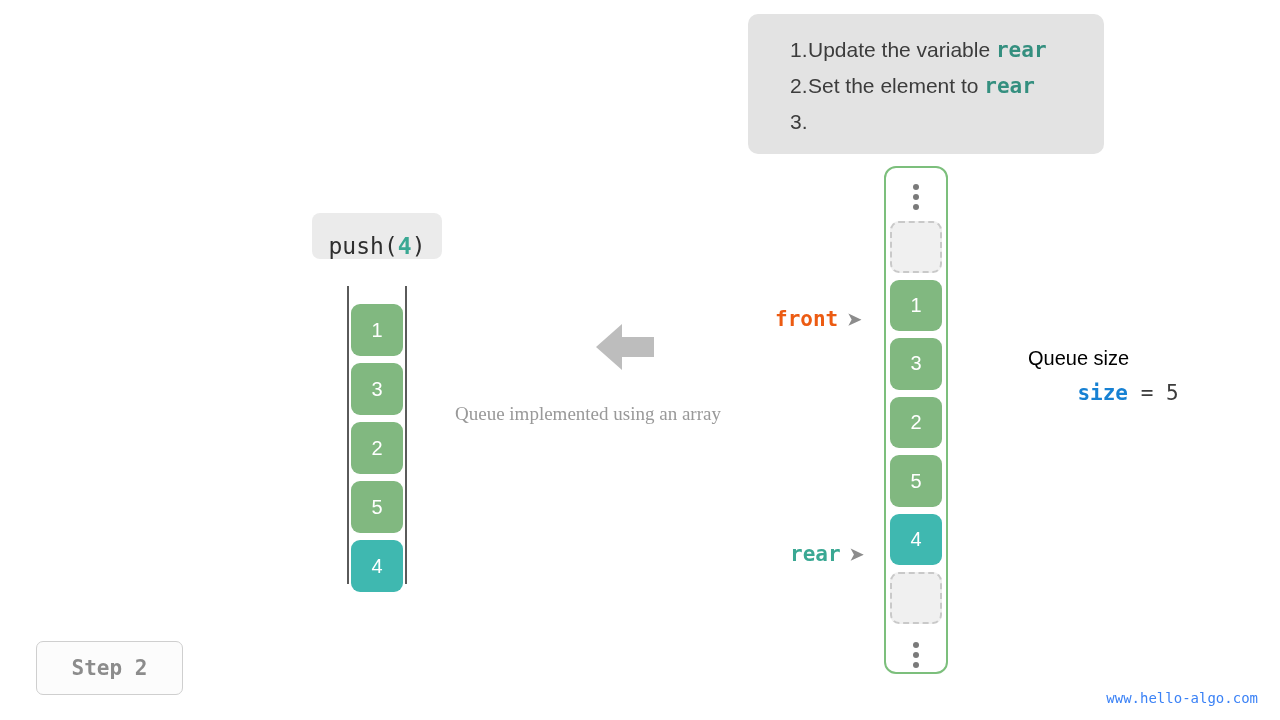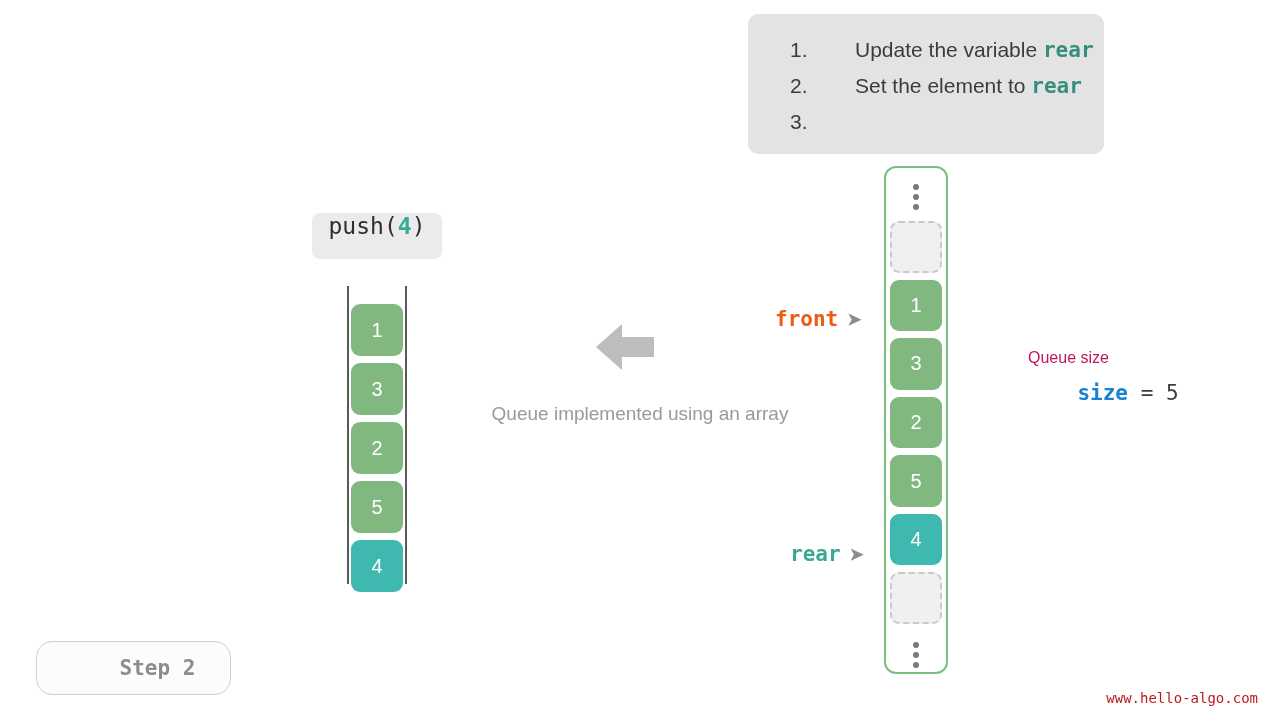--- a/index.html
+++ b/index.html
@@ -36,39 +36,39 @@
     height: 36px;
     line-height: 36px;
   }
   .instr-num {
     width: 40px;
     flex: none;
     text-align: left;
     padding-left: 22px;
     box-sizing: border-box;
   }
-  .instr-text { white-space: pre; margin-left: 47px; }
+  .instr-text { white-space: pre; }
   .mono {
     font-family: "DejaVu Sans Mono", "Liberation Mono", monospace;
     font-weight: bold;
   }
   .kw-rear { color: #348f7f; }
   .kw-size { color: #1781d3; }
 
   
   #push-pill {
     position: absolute;
     left: 312px;
     top: 213px;
     width: 130px;
     height: 46px;
     background: #ebebeb;
     border-radius: 8px;
     display: flex;
-    align-items: flex-start;
+    align-items: flex-end;
     justify-content: center;
     font-family: "DejaVu Sans Mono", "Liberation Mono", monospace;
     font-size: 23px;
     color: #2e2e2e;
     letter-spacing: 0px;
   }
   #push-pill .arg { color: #3aa893; font-weight: bold; }
 
   
   #left-array {
@@ -119,23 +119,24 @@
     left: 596px;
     top: 322px;
     width: 58px;
     height: 50px;
   }
   #caption {
     position: absolute;
     left: 455px;
     top: 403px;
     width: 370px;
-    text-align: center;
+    text-align: left;
     font-size: 19px;
     color: #999999;
+    font-family: Liberation Serif, serif;
   }
 
   
   #right-array {
     position: absolute;
     left: 884px;
     top: 166px;
     width: 64px;
     height: 508px;
     border: 2px solid #7cbf7c;
@@ -185,62 +186,61 @@
   #ptr-rear  { left: 790px; top: 522px; color: #3aa893; }
 
   
   #queue-size {
     position: absolute;
     left: 1028px;
     top: 343px;
     width: 200px;
   }
   #queue-size .title {
-    font-size: 16px;
-    color: #be185d;
+    font-size: 20px;
+    color: #000000;
     line-height: 30px;
   }
   #queue-size .expr {
     margin-top: 8px;
     font-family: "DejaVu Sans Mono", "Liberation Mono", monospace;
     font-size: 21px;
     color: #3c3c3c;
     white-space: pre;
     text-align: center;
   }
   #queue-size .expr .var { color: #1781d3; font-weight: bold; }
 
   
   #step-badge {
     position: absolute;
     left: 36px;
     top: 641px;
     width: 145px;
     height: 52px;
     border: 1px solid #cfcfcf;
-    border-radius: 16px;
+    border-radius: 7px;
     background: #fcfcfc;
     display: flex;
     align-items: center;
     justify-content: center;
     font-family: "DejaVu Sans Mono", "Liberation Mono", monospace;
     font-size: 21px;
     font-weight: bold;
     color: #8c8c8c;
-    padding-left: 48px;
   }
 
   
   #watermark {
     position: absolute;
     right: 22px;
     bottom: 14px;
     font-family: "DejaVu Sans Mono", "Liberation Mono", monospace;
     font-size: 14px;
-    color: #b91c1c;
+    color: #3b82f6;
   }
 </style>
 </head>
 <body>
 
 <div id="instruction-panel">
   <div class="instr-row">
     <span class="instr-num">1.</span>
     <span class="instr-text"><span>Update the variable </span><span class="mono kw-rear">rear</span><span></span></span>
   </div>

